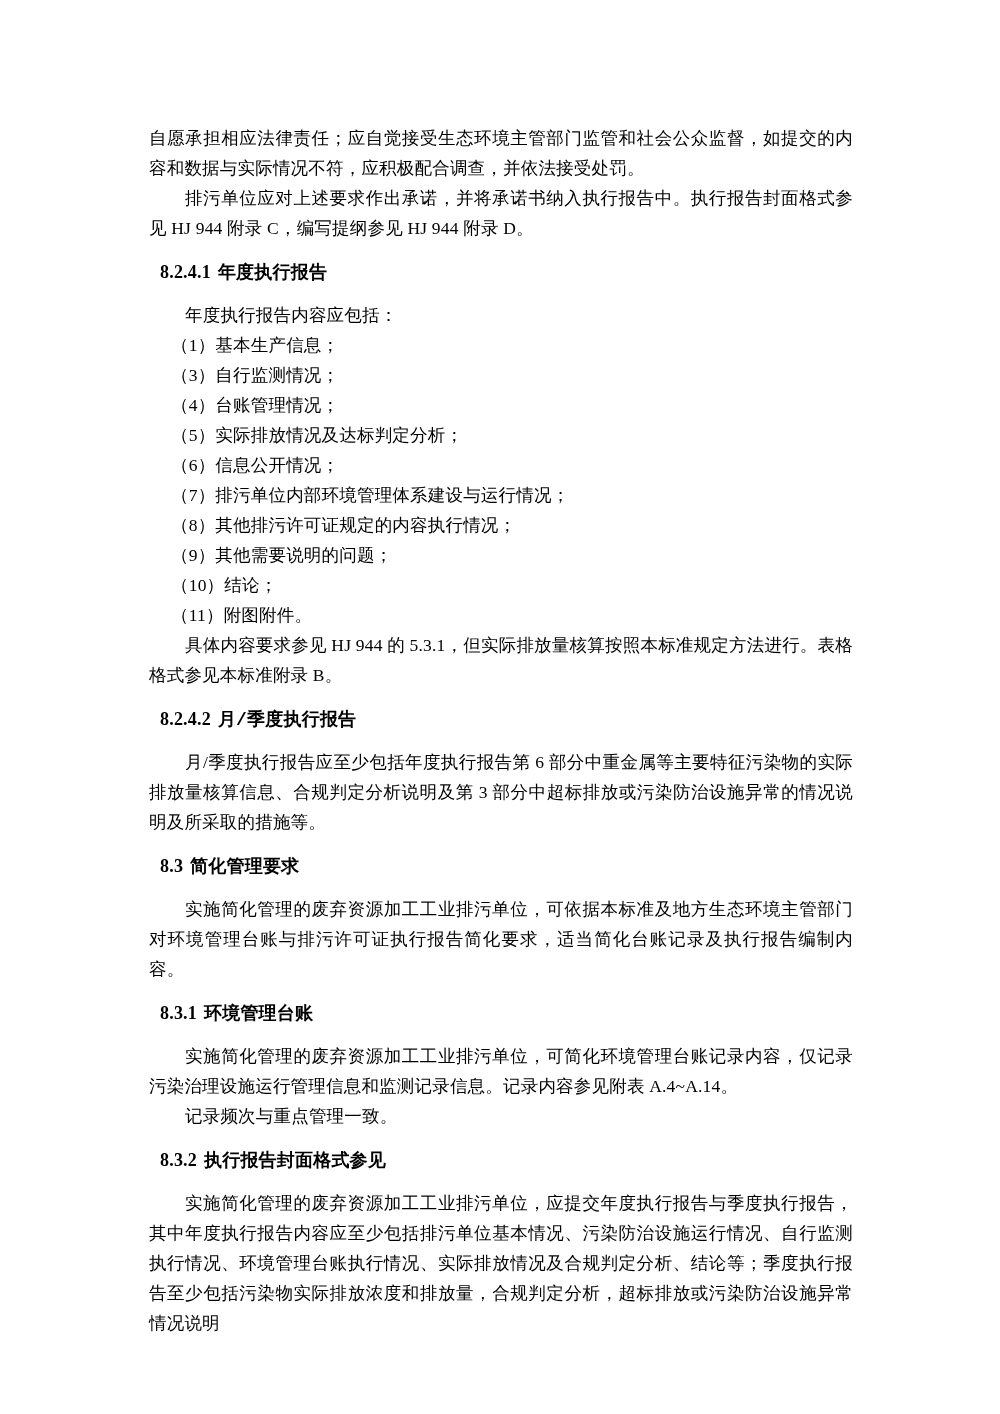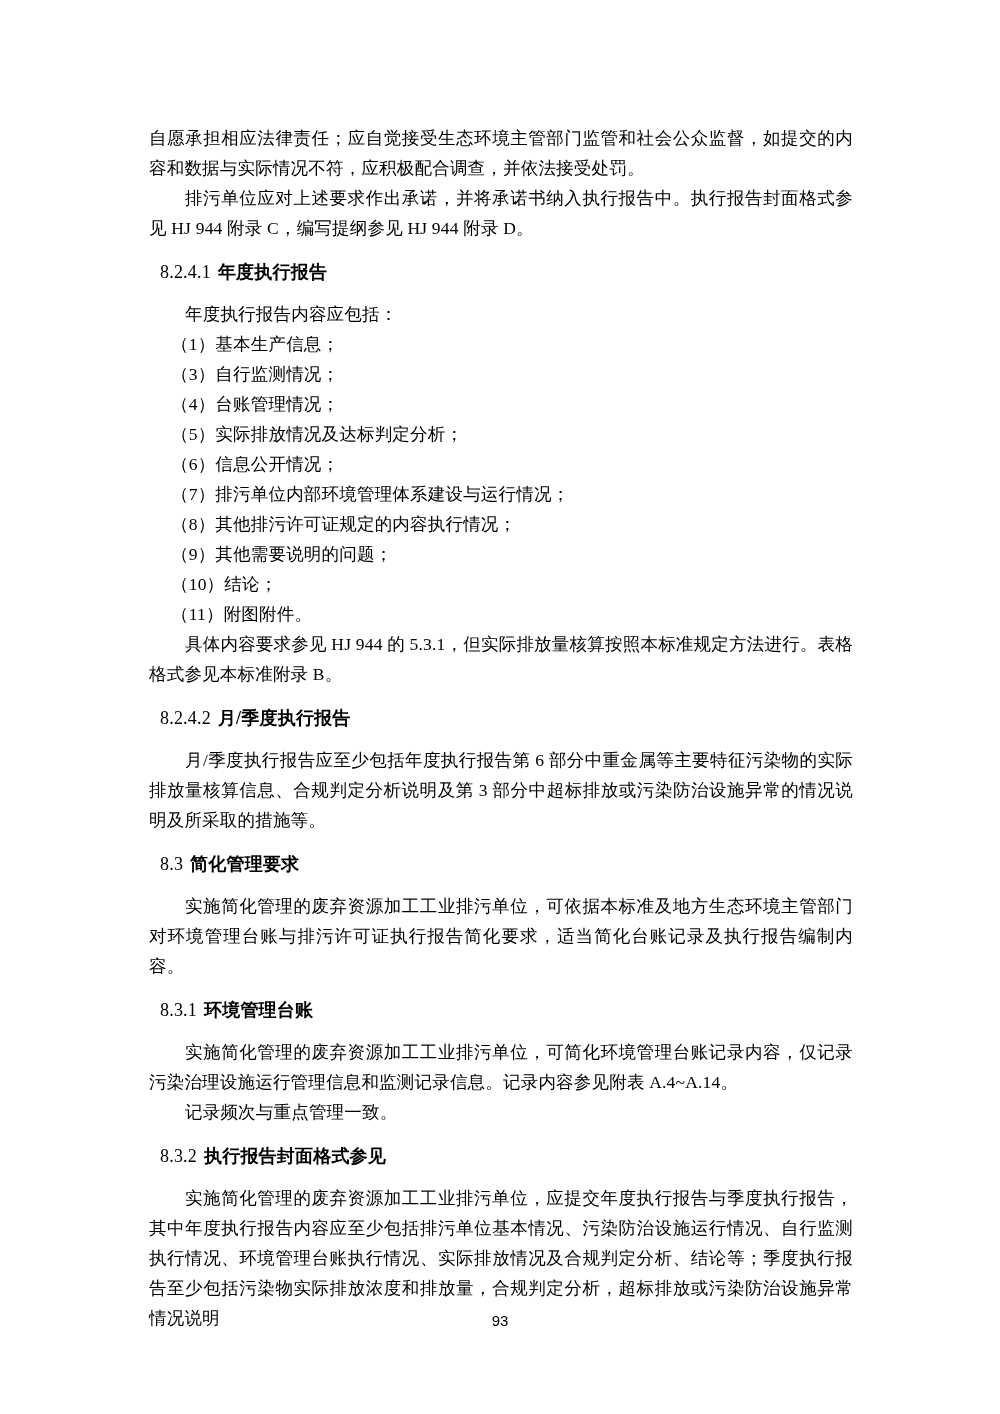--- a/index.html
+++ b/index.html
@@ -46,24 +46,24 @@
   }
   .heading {
     margin: 14px 0 12px 11px;
     font-size: 18px;
     line-height: 30px;
     text-align: left;
     white-space: nowrap;
   }
   .heading .num {
     font-family: "Liberation Serif", "DejaVu Serif", serif;
-    font-weight: normal;
+    font-weight: bold;
   }
   .heading .title {
-    font-family: Liberation Serif, serif;
+    font-family: Liberation Mono, monospace;
     font-weight: bold;
     margin-left: 7px;
   }
   .footer {
     position: absolute;
     left: 0;
     top: 1310px;
     width: 1000px;
     text-align: center;
     font-size: 15px;
@@ -122,15 +122,14 @@
     <p class="para">记录频次与重点管理一致。</p>
 
     <div class="heading">
       <span class="num">8.3.2</span><span class="title">执行报告封面格式参见</span>
     </div>
 
     <p class="para">实施简化管理的废弃资源加工工业排污单位，应提交年度执行报告与季度执行报告，其中年度执行报告内容应至少包括排污单位基本情况、污染防治设施运行情况、自行监测执行情况、环境管理台账执行情况、实际排放情况及合规判定分析、结论等；季度执行报告至少包括污染物实际排放浓度和排放量，合规判定分析，超标排放或污染防治设施异常情况说明</p>
 
   </div>
 
-  <div class="footer">93</div>
 
 </div>
 
 </body></html>

